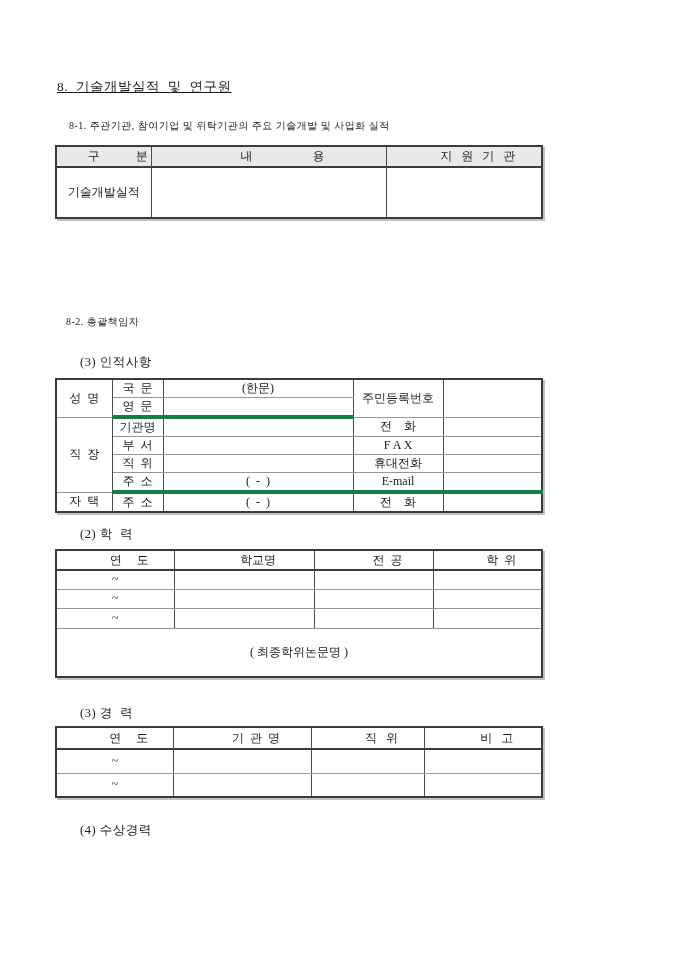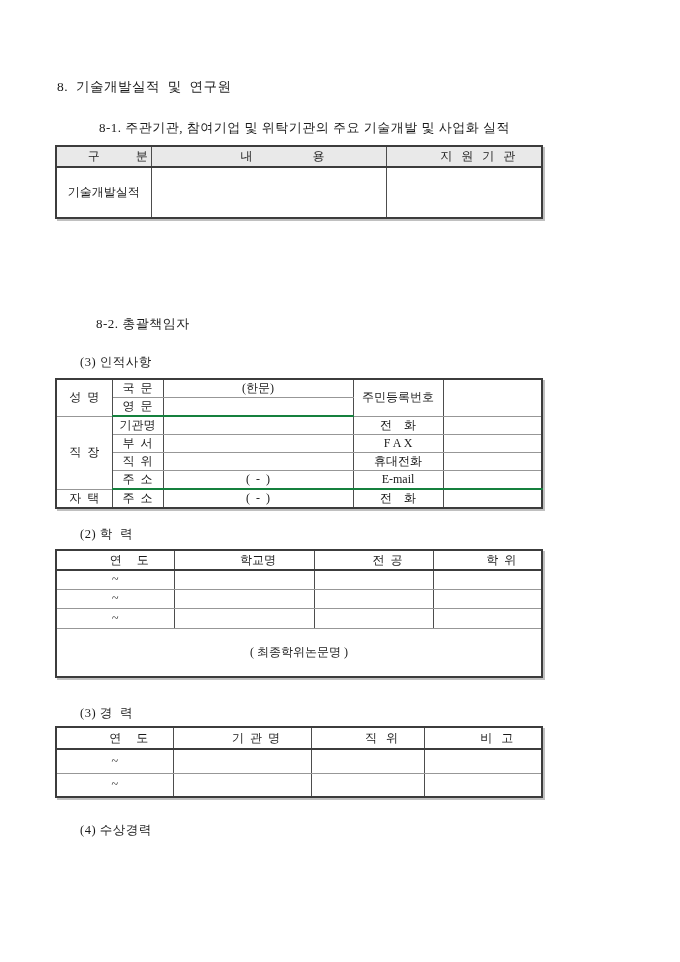--- a/index.html
+++ b/index.html
@@ -3,41 +3,41 @@
 <meta charset="utf-8">
 <style>
   * { margin:0; padding:0; box-sizing:border-box; }
   html,body { background:#ffffff; }
   #page {
     position:relative; width:680px; height:962px; background:#ffffff;
     font-family:"Liberation Serif","DejaVu Serif",serif;
     color:#1a1a1a; overflow:hidden;
   }
   .h { position:absolute; white-space:pre; letter-spacing:0.5px; }
-  .h-main  { font-size:13.5px; }
-  .h-sub   { font-size:13px;margin-left:30px; }
+  .h-main  { font-size:13.5px;text-decoration:underline; }
+  .h-sub   { font-size:10px; }
   .h-small { font-size:12.5px; }
 
   table.tbl {
     position:absolute; border-collapse:collapse; table-layout:fixed;
     width:488px; background:#ffffff;
     border:2px solid #3c3c3c;
     box-shadow:2px 2px 0 #c0c0c0;
     font-size:12px;
   }
   table.tbl td {
     border-left:1px solid #4d4d4d; border-right:1px solid #4d4d4d;
     border-top:1px solid #979797; border-bottom:1px solid #979797;
     text-align:center; vertical-align:middle;
     white-space:pre; overflow:hidden; padding:0;
   }
   tr.hdr td { border-bottom:2px solid #3c3c3c;padding-left:28px; }
   .t1 tr.hdr td { background:#e9e9e9; }
   .t1 tr.r1 td { border-bottom:1px solid #555555; }
-  .t2 tr.grp-end td { border-bottom:2px solid #15803d; }
+  .t2 tr.grp-end td { border-bottom:4px solid #15803d; }
   td.left { text-align:left; padding-left:4px; }
   td.thesis {
     border-top:2px solid #3c3c3c; text-align:left; vertical-align:top;
     padding:4px 6px;
   }
 </style>
 </head>
 <body>
 
 <div id="page">

